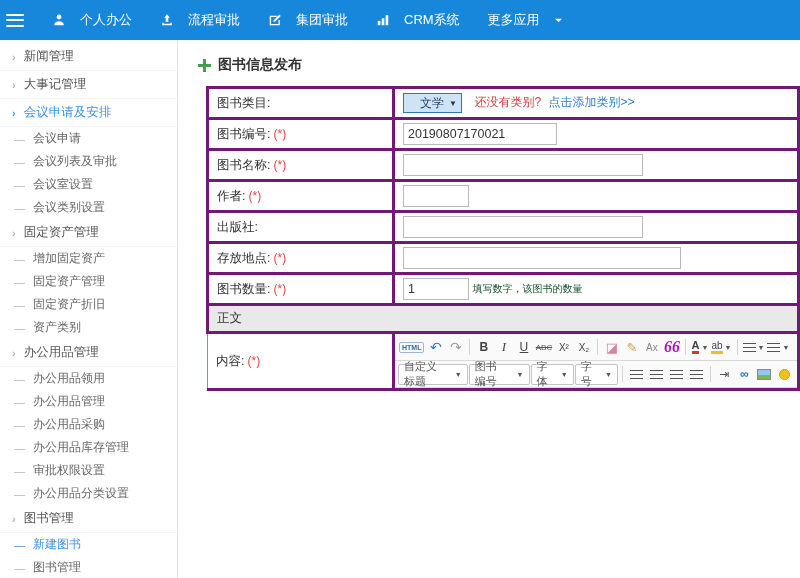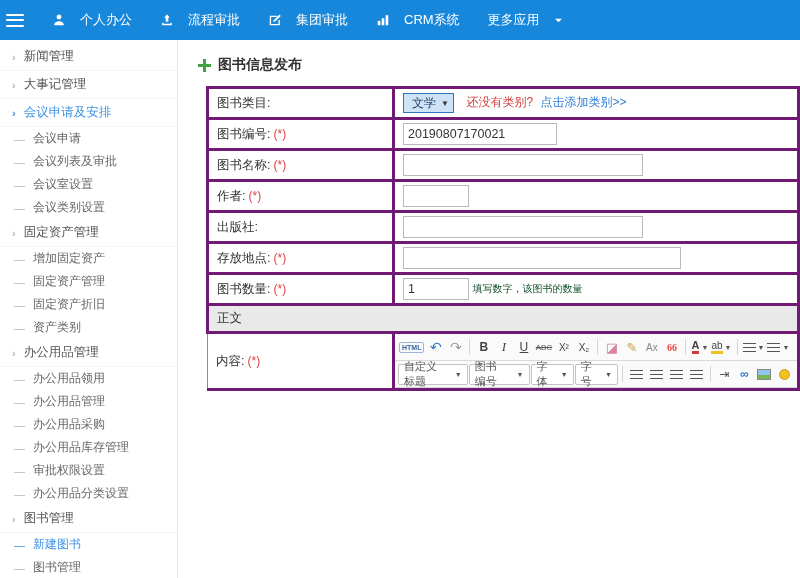--- a/index.html
+++ b/index.html
@@ -34,21 +34,21 @@
 .plus-icon::before,.plus-icon::after{content:"";position:absolute;background:#3fa345}
 .plus-icon::before{left:5px;top:0;width:3px;height:13px}
 .plus-icon::after{left:0;top:5px;width:13px;height:3px}
 
 table.form{border-collapse:collapse;margin-left:28px;width:calc(100% - 28px);table-layout:fixed}
 table.form td{border:3px solid #701a75;padding:3px 8px;height:31px;font-size:12.5px;vertical-align:middle;overflow:hidden}
 td.lbl{background:#fff}
 .req{color:#e04343;margin-left:3px;font-size:12px}
 input.f-input{border:1px solid #b9b9b9;height:22px;padding:2px 4px;font-size:12.5px;color:#333;vertical-align:middle;outline:none}
 .w-xs{width:66px}.w-md{width:154px}.w-lg{width:240px}.w-xl{width:278px}
-.sel{display:inline-flex;align-items:center;border:1px solid #2f74c0;background:#cfe3f6;padding:1px 4px 1px 8px;font-size:12px;color:#16395f;cursor:pointer;height:20px;vertical-align:middle}
+.sel{display:inline-flex;align-items:center;border:1px solid #2f74c0;background:#cfe3f6;padding:1px 4px 1px 16px;font-size:12px;color:#16395f;cursor:pointer;height:20px;vertical-align:middle}
 .sel::after{content:"▼";font-size:8px;color:#333;margin-left:5px}
 .hint-red{color:#d43c3c;font-size:12px;margin-left:9px}
 .hint-link{color:#2b7bd4;font-size:12px;margin-left:4px;cursor:pointer;text-decoration:none}
 .hint-gray{color:#14532d;font-size:10px;}
 tr.section td{background:#e9e9e9;height:25px;padding:4px 8px;color:#333}
 tr.content-row td.lbl{border-left:1px solid #5b9bd5}
 td.editor-cell{padding:0 !important;vertical-align:top !important;height:252px}
 .editor{display:flex;flex-direction:column;height:100%}
 .tb{display:flex;align-items:center;gap:1px;background:#fafafa;border-bottom:1px solid #d8d8d8;padding:2px 3px;height:27px;overflow:hidden;flex:none}
 .tb-btn{display:inline-flex;align-items:center;justify-content:center;min-width:19px;height:20px;font-size:11px;color:#444;cursor:pointer;border-radius:2px;padding:0 1px}
@@ -63,21 +63,21 @@
 [data-name="undo-button"]{color:#2d77c6;font-size:14px}
 [data-name="redo-button"]{color:#9a9a9a;font-size:14px}
 [data-name="bold-button"]{font-weight:bold;font-size:12px}
 [data-name="italic-button"]{font-style:italic;font-family:"Liberation Serif",serif;font-size:13px}
 [data-name="underline-button"]{text-decoration:underline;font-size:12px}
 [data-name="strikethrough-button"]{text-decoration:line-through;font-size:8px;color:#555}
 [data-name="superscript-button"],[data-name="subscript-button"]{font-size:10px}
 [data-name="eraser-button"]{color:#d884a0;font-size:13px}
 [data-name="formatbrush-button"]{color:#caa14a;font-size:13px}
 [data-name="removeformat-button"]{color:#888;font-size:10px}
-[data-name="blockquote-button"]{font-family:"Liberation Serif",serif;font-weight:bold;color:#ef4444;font-size:10px}
+[data-name="blockquote-button"]{font-family:"Liberation Serif",serif;font-weight:bold;font-style:italic;color:#a21caf;font-size:16px}
 [data-name="forecolor-button"]{font-weight:bold;font-size:11px}
 [data-name="forecolor-button"] .ico{border-bottom:3px solid #d03a3a;line-height:11px}
 [data-name="backcolor-button"] .ico{border-bottom:3px solid #f0c020;line-height:11px;font-size:10px}
 [data-name="unordered-list-button"] .ico,[data-name="ordered-list-button"] .ico,
 [data-name^="align-"] .ico{width:13px;height:9px;background:repeating-linear-gradient(to bottom,#555 0,#555 1px,transparent 1px,transparent 4px)}
 [data-name="indent-button"]{font-size:12px;color:#555}
 [data-name="link-button"]{color:#2d77c6;font-size:12px;font-weight:bold}
 [data-name="image-button"] .ico{width:14px;height:11px;border:1px solid #8a8a8a;background:linear-gradient(to bottom,#8fc7f0 55%,#7db554 45%)}
 [data-name="emoticon-button"] .ico{width:11px;height:11px;border-radius:50%;background:#f3c11b;border:1px solid #caa017}
 </style>

